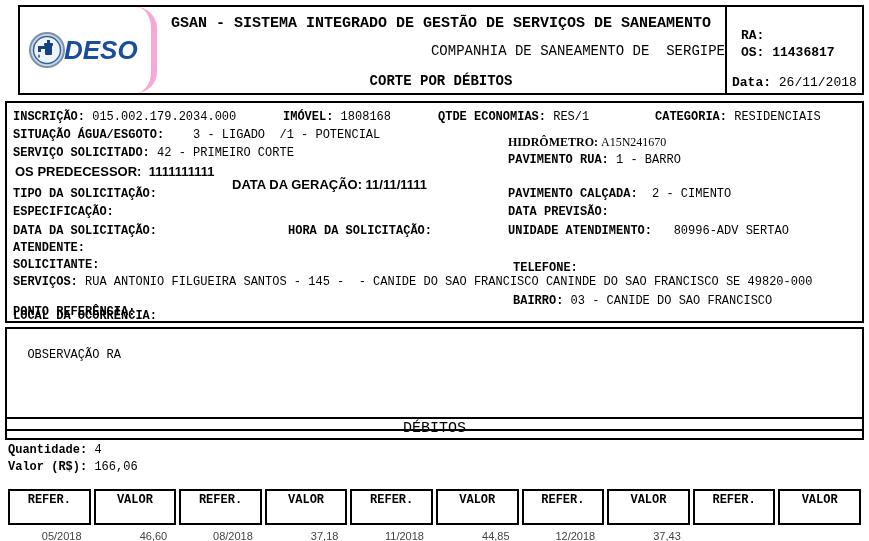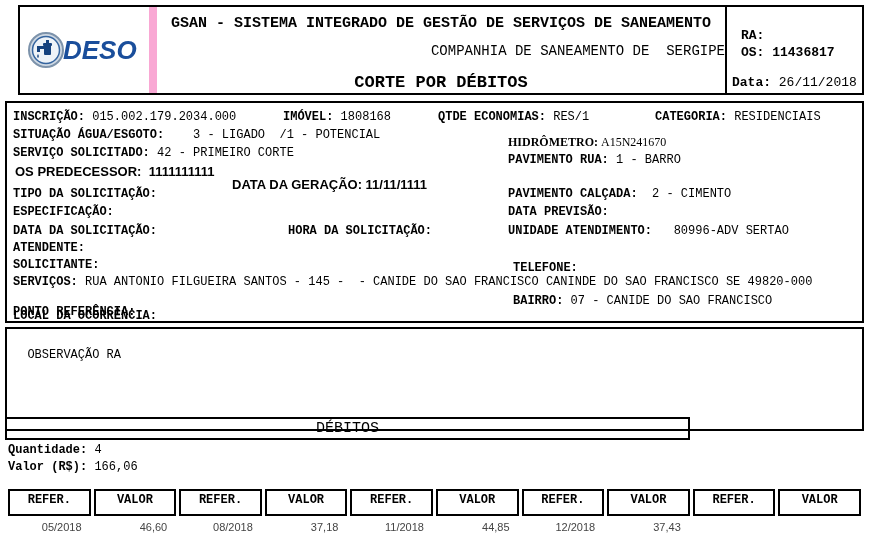--- a/index.html
+++ b/index.html
@@ -8,25 +8,25 @@
     width:869px; height:541px; position:relative;
     font-family:"Liberation Mono", monospace; color:#000;
   }
   .pre { white-space:pre;text-align:center; }
 
   
   .header-box {
     position:absolute; left:18px; top:5px; width:846px; height:90px;
     border:2px solid #000; display:flex;
   }
-  .logo-cell { width:137px; border-right:8px solid #f9a8d4; display:flex; align-items:center; justify-content:center; }
+  .logo-cell { width:137px; border-right:6px solid #f9a8d4; display:flex; align-items:center; justify-content:center;border-radius:21px; }
   .title-cell { flex:1; position:relative; text-align:center; }
   .title-l1 { position:absolute; top:8px;  left:0; right:0; font-weight:bold; font-size:15px; white-space:pre; }
   .title-l2 { position:absolute; top:36px; left:0; right:0; font-weight:normal; font-size:14px; white-space:pre;text-align:right; }
-  .title-l3 { position:absolute; top:66px; left:0; right:0; font-weight:bold; font-size:17px; white-space:pre; }
+  .title-l3 { position:absolute; top:66px; left:0; right:0; font-weight:bold; font-size:14px; white-space:pre; }
   .ra-cell { width:137px; border-left:2px solid #000; position:relative; font-size:13px; }
   .ra-line  { position:absolute; left:14px; top:21px; font-weight:bold; }
   .os-line  { position:absolute; left:14px; top:38px; font-weight:bold; }
   .data-line{ position:absolute; left:5px;  top:68px; white-space:pre; }
   .data-line .lbl { font-weight:bold; }
 
   
   .main-box {
     position:absolute; left:5px; top:101px; width:859px; height:222px;
     border:2px solid #000; font-size:12px;
@@ -37,31 +37,31 @@
   .sans-bold { font-family:"Liberation Sans", sans-serif; font-weight:bold; font-size:13px; }
 
   
   .obs-box {
     position:absolute; left:5px; top:327px; width:859px; height:104px;
     border:2px solid #000; font-size:12px; padding:5px 6px; white-space:pre;
   }
 
   
   .deb-box {
-    position:absolute; left:5px; top:417px; width:685px; height:23px;
+    position:absolute; left:5px; top:417px; width:859px; height:23px;
     border:2px solid #000; text-align:center; font-size:15px; line-height:19px;
   }
   .quant-line { position:absolute; left:8px; top:443px; font-size:12px; white-space:pre; }
   .valor-line { position:absolute; left:8px; top:460px; font-size:12px; white-space:pre; }
 
   .deb-table { position:absolute; left:8px; top:489px; width:853px; }
   .deb-head { display:flex; gap:3px; }
   .deb-head .cell {
     flex:1; border:2px solid #000; text-align:center;
-    font-weight:bold; font-size:12px; padding:2px 0 7px 0;
+    font-weight:bold; font-size:12px; padding:2px 0 16px 0;
   }
   .deb-row { display:flex; gap:3px; margin-top:2px; }
   .deb-row .cell {
     flex:1; text-align:right; padding:3px 9px 0 0;
     font-family:"Liberation Sans", sans-serif; font-size:11px; color:#444;
   }
 </style>
 </head>
 <body>
 
@@ -119,21 +119,21 @@
   <div class="ln" style="left:501px; top:121px;"><span class="lbl">UNIDADE ATENDIMENTO: </span><span class="val">  80996-ADV SERTAO</span></div>
 
   <div class="ln" style="left:6px; top:138px;"><span class="lbl">ATENDENTE: </span></div>
 
   <div class="ln" style="left:6px; top:155px;"><span class="lbl">SOLICITANTE: </span></div>
   <div class="ln" style="left:506px; top:158px;"><span class="lbl">TELEFONE: </span></div>
 
   <div class="ln" style="left:6px; top:172px;"><span class="lbl">SERVIÇOS: </span><span class="val">RUA ANTONIO FILGUEIRA SANTOS - 145 -  - CANIDE DO SAO FRANCISCO CANINDE DO SAO FRANCISCO SE 49820-000</span></div>
 
   <div class="ln" style="left:6px; top:202px;"><span class="lbl">PONTO REFERÊNCIA: </span></div>
-  <div class="ln" style="left:506px; top:191px;"><span class="lbl">BAIRRO: </span><span class="val">07 - CANIDE DO SAO FRANCISCO</span></div>
+  <div class="ln" style="left:506px; top:191px;"><span class="lbl">BAIRRO: </span><span class="val">03 - CANIDE DO SAO FRANCISCO</span></div>
 
   <div class="ln" style="left:6px; top:206px;"><span class="lbl">LOCAL DA OCORRÊNCIA: </span></div>
 </div>
 
 <div class="obs-box">
   <span>OBSERVAÇÃO RA</span>
 </div>
 
 <div class="deb-box">
   <span>DÉBITOS</span>

